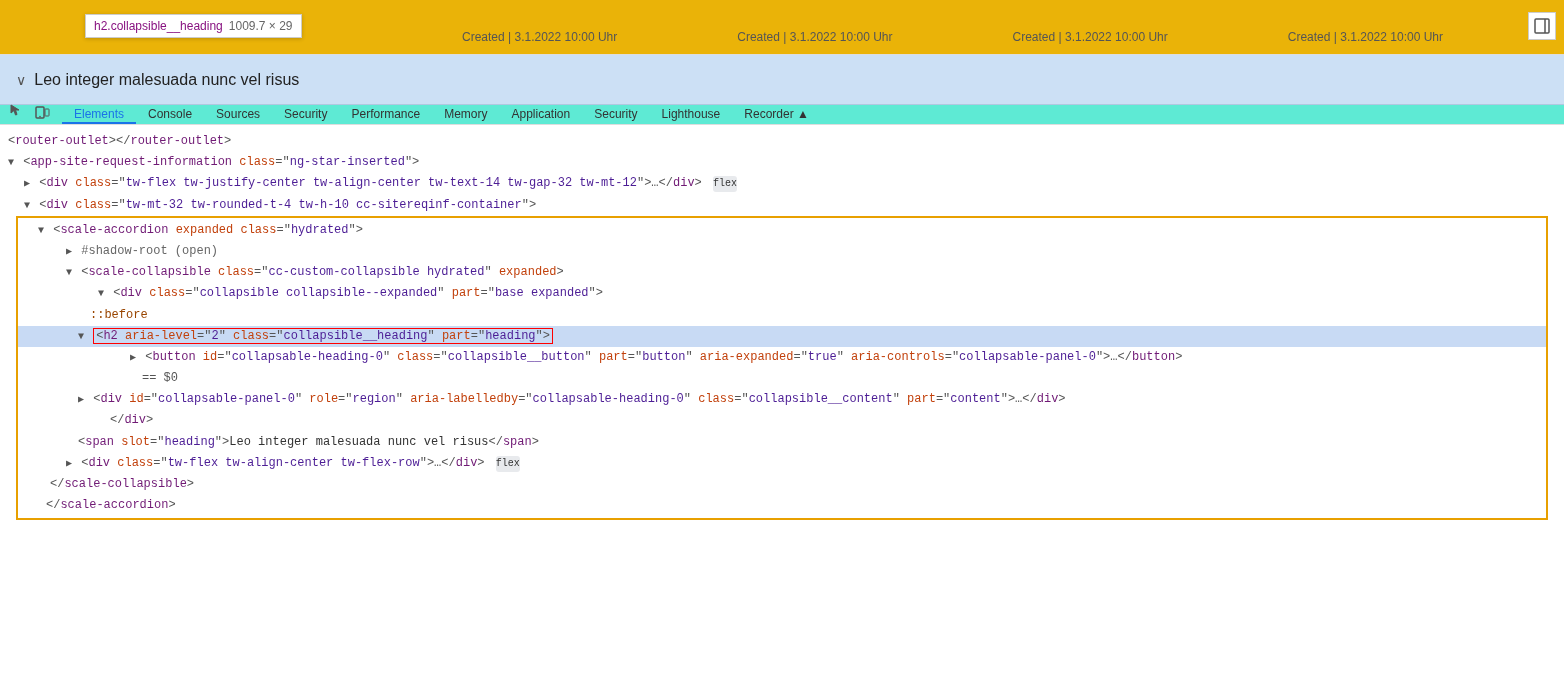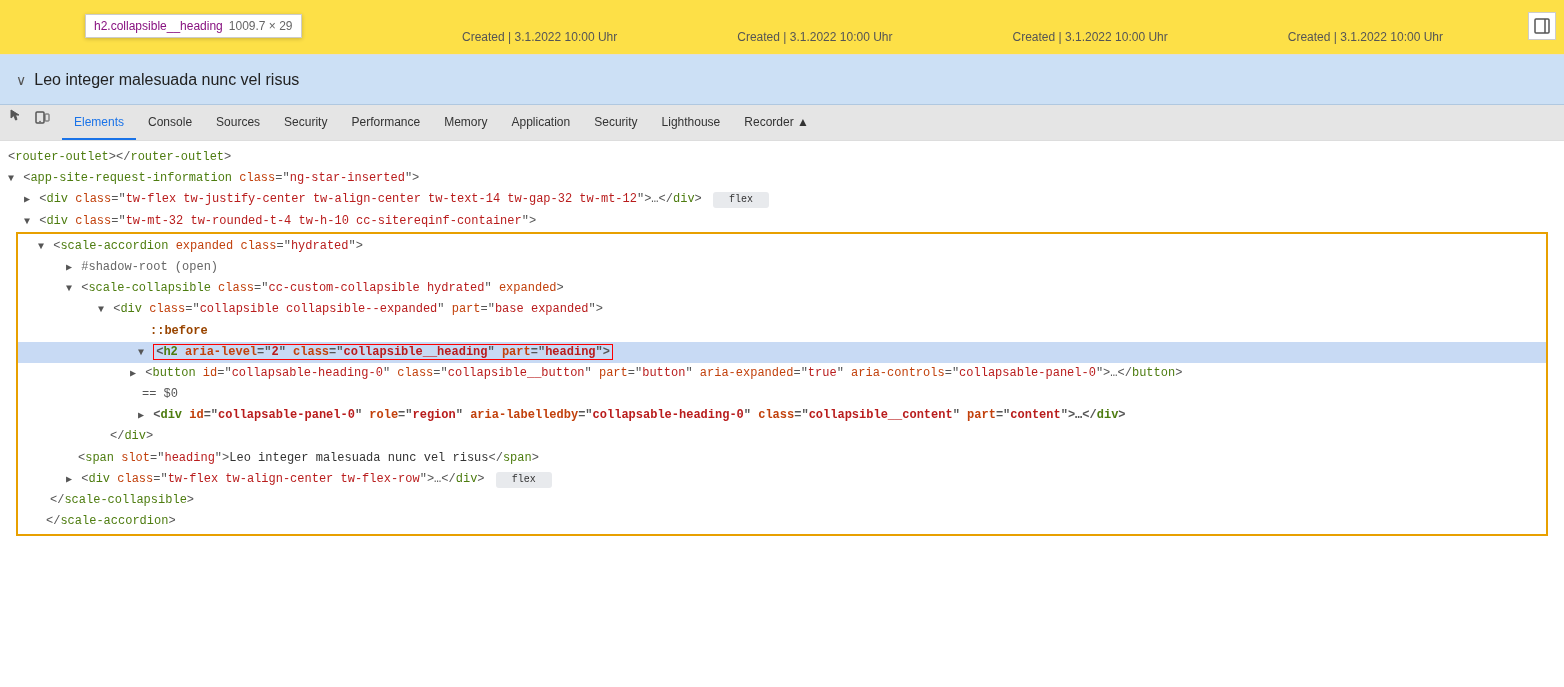--- a/index.html
+++ b/index.html
@@ -8,21 +8,21 @@
       font-size: 12px;
       background: #fff;
       overflow: hidden;
       width: 1564px;
       height: 687px;
     }
 
     
     .top-bar {
       height: 55px;
-      background: #fde047;
+      background: #eab308;
       border-bottom: 1px solid #ddd;
       display: flex;
       align-items: flex-end;
       padding-bottom: 8px;
       position: relative;
     }
 
     .element-tooltip {
       position: absolute;
       left: 85px;
@@ -60,25 +60,25 @@
       margin-right: 8px;
       font-size: 14px;
     }
     .preview-title {
       font-size: 16px;
       color: #222;
     }
 
     
     .devtools-toolbar {
-      height: 36px;
-      background: #e5e5e5;
+      height: 20px;
+      background: #5eead4;
       border-bottom: 1px solid #ddd;
       display: flex;
-      align-items: flex-start;
+      align-items: flex-end;
       padding: 0 4px;
     }
     .toolbar-icons {
       display: flex;
       align-items: center;
       gap: 2px;
       margin-right: 8px;
     }
     .toolbar-icon-btn {
       width: 24px;
@@ -130,40 +130,40 @@
       padding: 1px 0;
       cursor: default;
     }
     .dom-line.highlighted { background: #c8daf4; }
 
     .indent-1 { padding-left: 16px; }
     .indent-2 { padding-left: 20px; }
     .indent-3 { padding-left: 48px; }
     .indent-4 { padding-left: 64px; }
     .indent-5 { padding-left: 80px; }
-    .indent-6 { padding-left: 120px; font-weight: bold; }
+    .indent-6 { padding-left: 60px; }
     .indent-7 { padding-left: 112px; }
 
-    .tag { color: #4d7c0f; }
+    .tag { color: #701a75; }
     .attr-name { color: #c2410c; }
-    .attr-value { color: #b91c1c; }
+    .attr-value { color: #4c1d95; }
     .punctuation { color: #555; }
     .text-content { color: #333; }
     .pseudo { color: #994500; }
     .dollar { color: #555; }
 
     .triangle { font-size: 10px; margin-right: 2px; cursor: pointer; }
     .triangle-right { color: #555; }
     .triangle-down { color: #555; }
 
     .badge-flex {
       display: inline-block;
       background: #e8eaed;
       color: #333;
-      padding: 0 16px;
+      padding: 0 0;
       border-radius: 3px;
       font-size: 10px;
       margin-left: 4px;
     }
 
     .right-panel-btn {
       position: absolute;
       right: 8px;
       top: 50%;
       transform: translateY(-50%);

